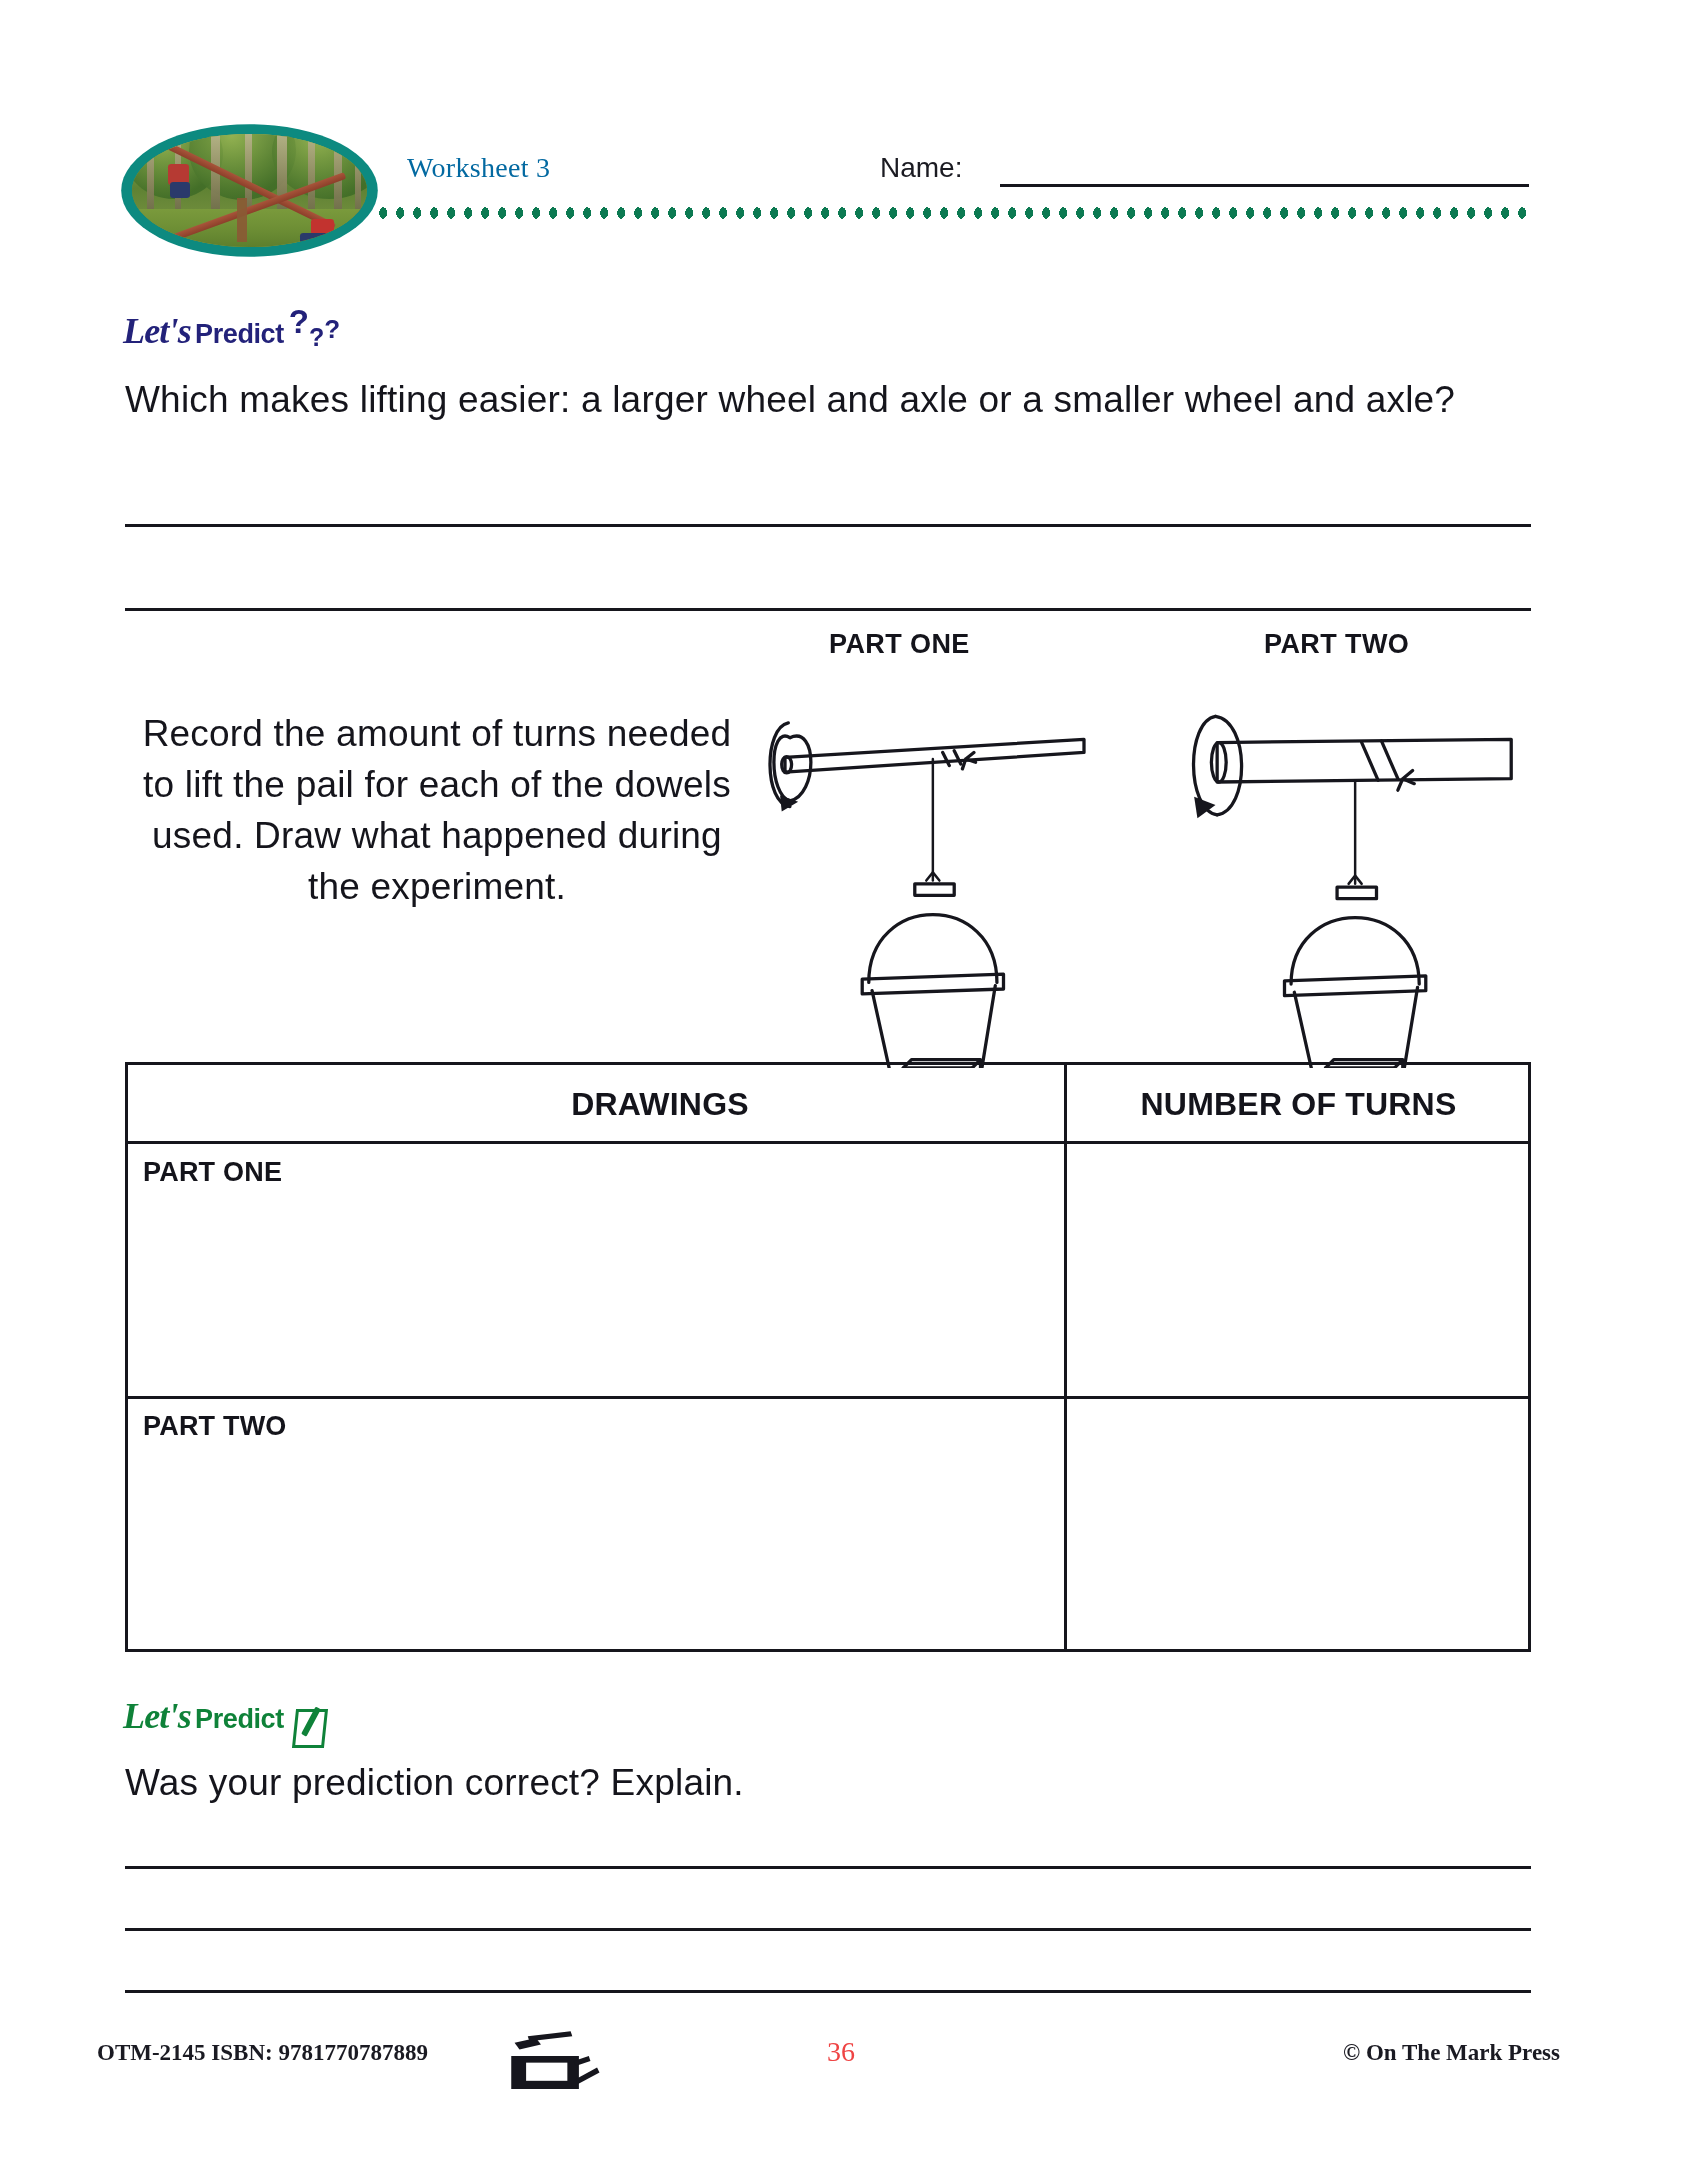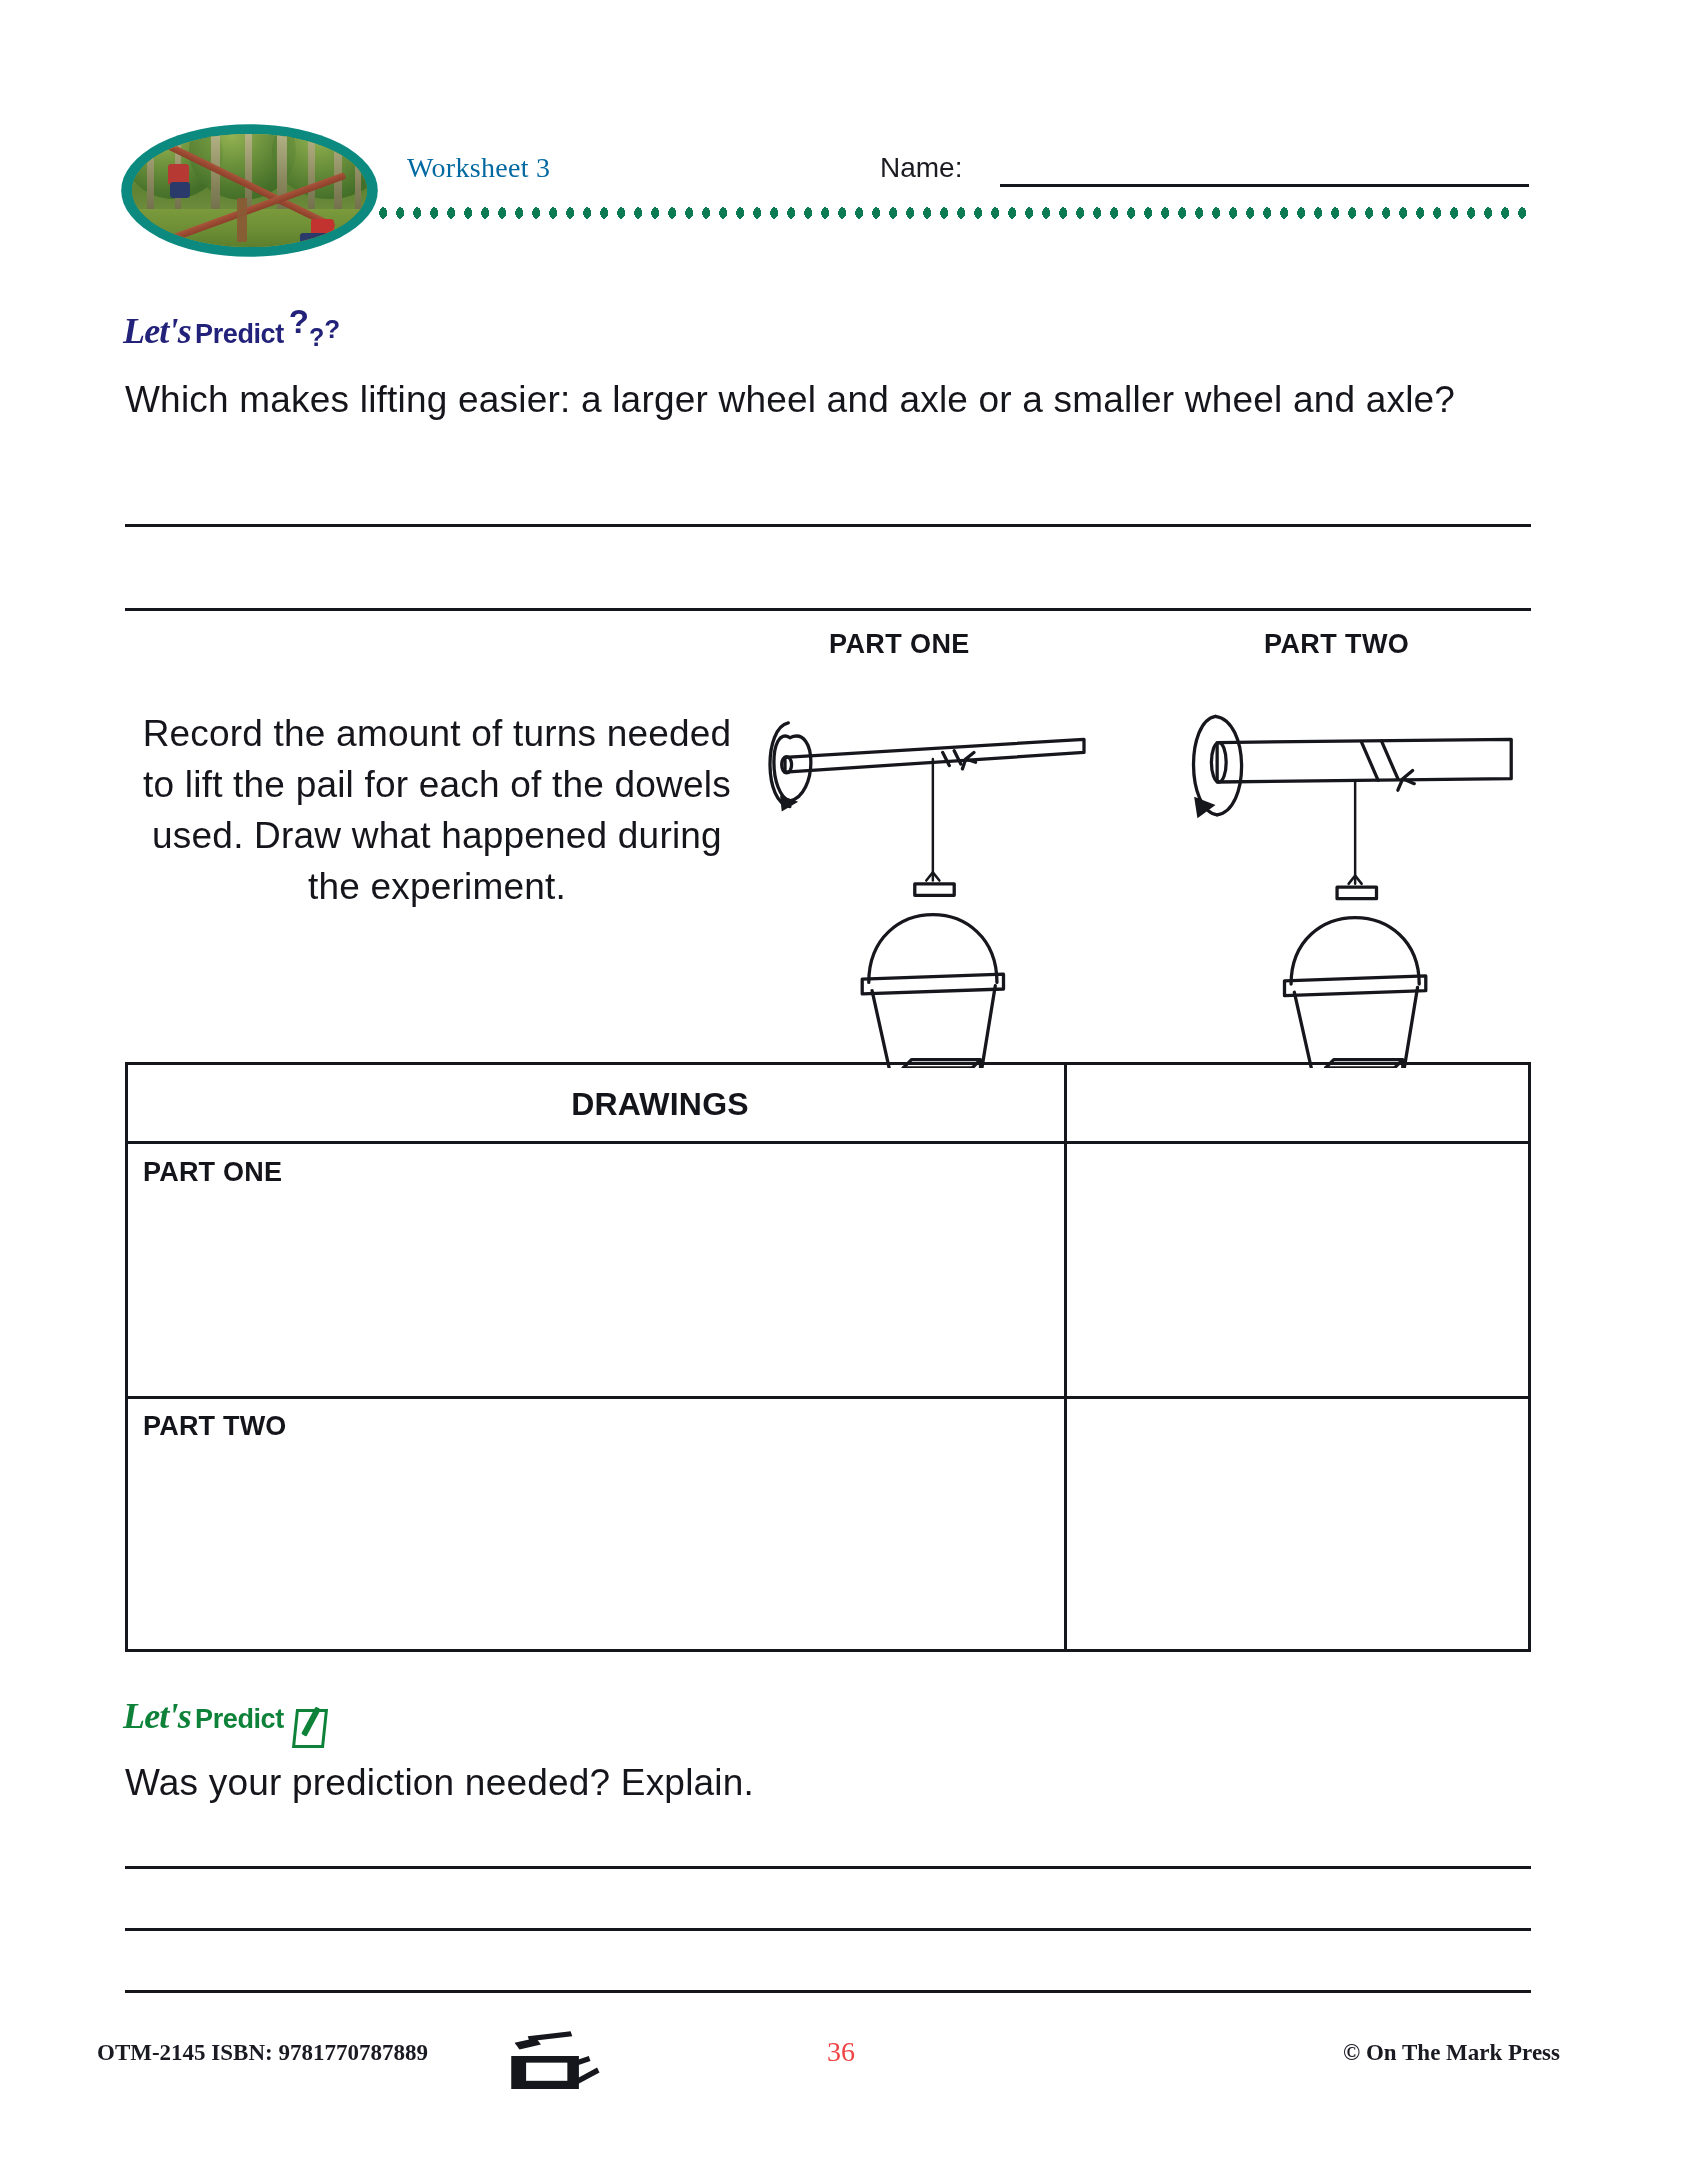--- a/index.html
+++ b/index.html
@@ -426,39 +426,40 @@
       <circle cx="266" cy="520" r="6"></circle>
       <path d="M 204 500 l 10 -10 l 84 0 l -10 10 M 298 490 l 0 38 l -10 12"></path>
     </g>
   </svg>
 
   <div class="data-table">
     <div class="col-div"></div>
 
     <div class="tbl-row tbl-head-row">
       <div class="th-text th-drawings">DRAWINGS</div>
+      <div class="th-text th-turns">NUMBER OF TURNS</div>
     </div>
 
     <div class="tbl-row tbl-row-1">
       <div class="row-label">PART ONE</div>
     </div>
 
     <div class="tbl-row tbl-row-2">
       <div class="row-label">PART TWO</div>
     </div>
   </div>
 
   <div class="sec-head conclude-head">
     <span class="script">Let's</span><span class="plain">Predict</span><span class="pad-icon">
       <span class="pad-body"></span>
       <span class="pad-pen"></span>
     </span>
   </div>
 
-  <div class="body-text conclude-q">Was your prediction needed?  Explain.</div>
+  <div class="body-text conclude-q">Was your prediction correct?  Explain.</div>
 
   <div class="rule" style="top:1866px;"></div>
   <div class="rule" style="top:1928px;"></div>
   <div class="rule" style="top:1990px;"></div>
 
   <div class="footer">
     <div class="footer-left">OTM-2145  ISBN: 9781770787889</div>
 
     <svg class="copier-icon" width="99" height="66" viewBox="0 0 120 80">
       <g fill="#16161d">

